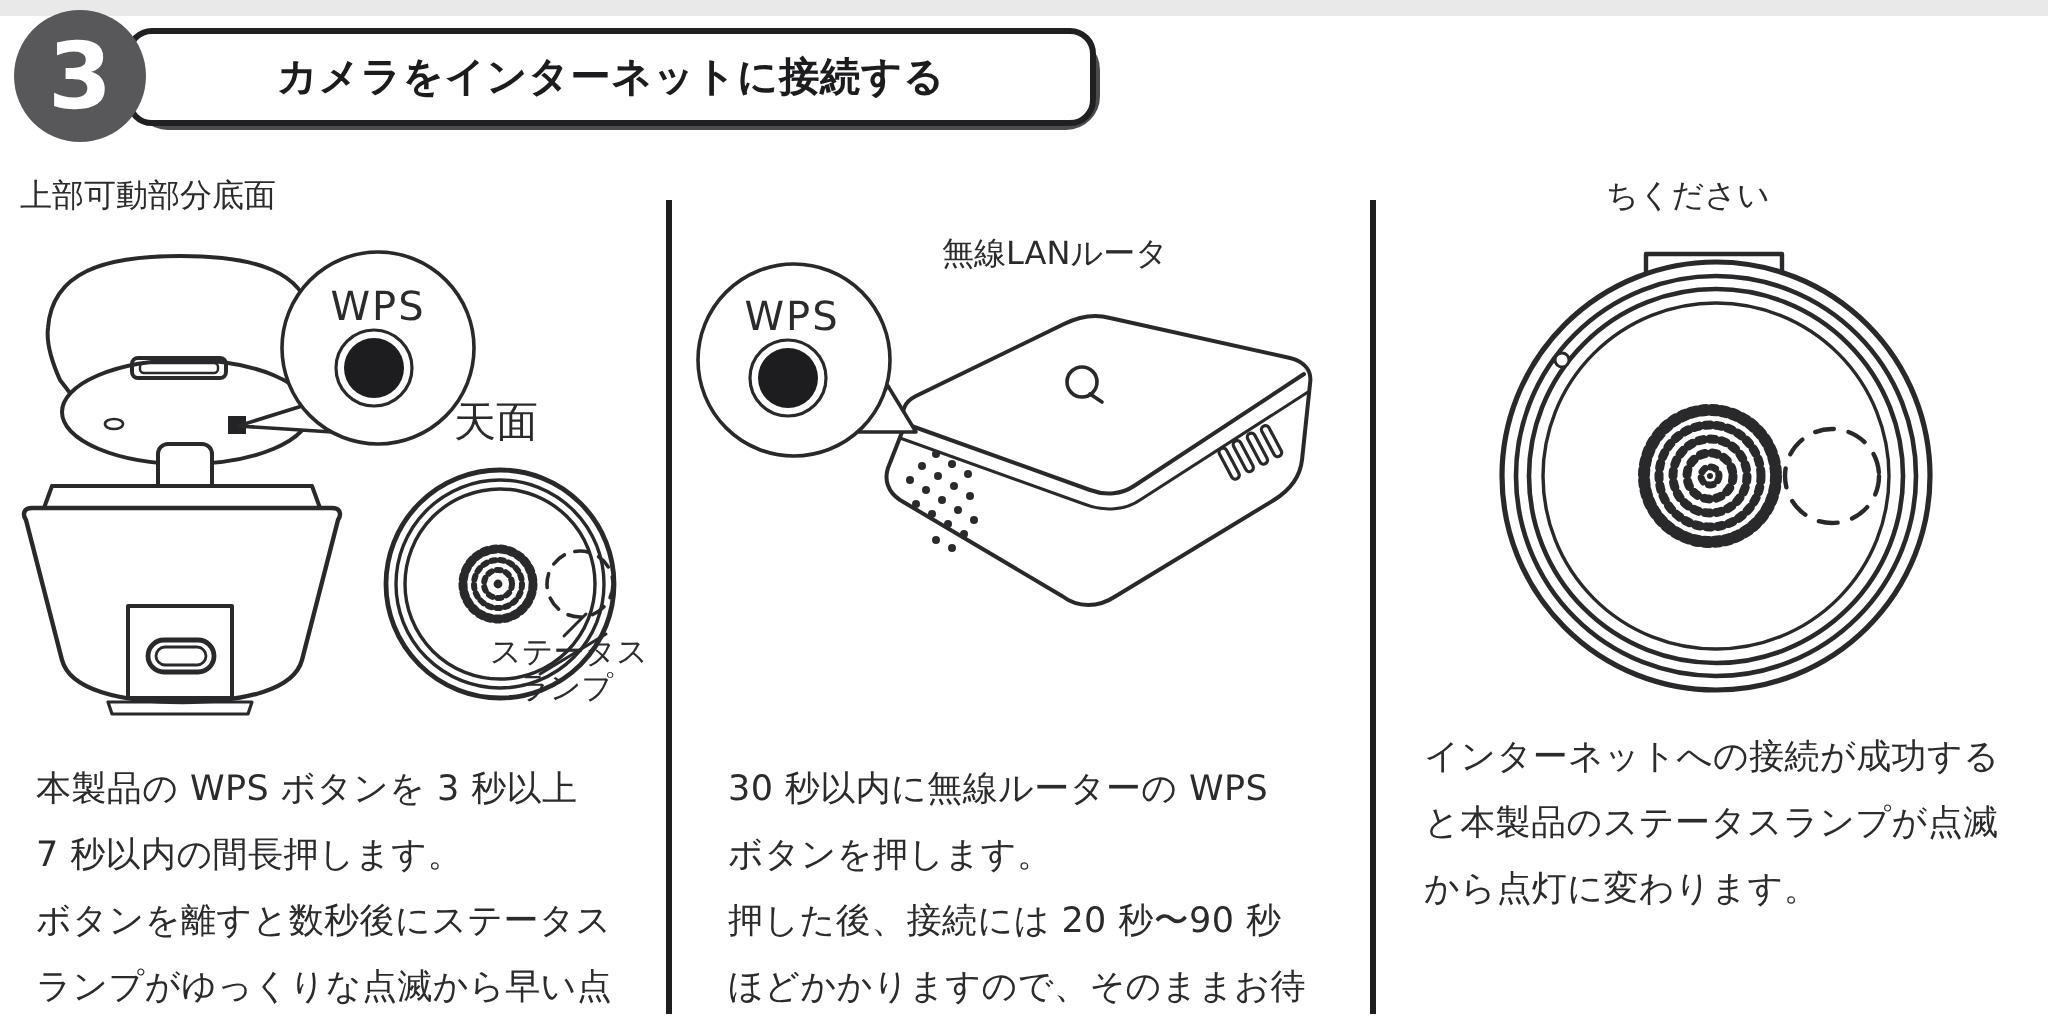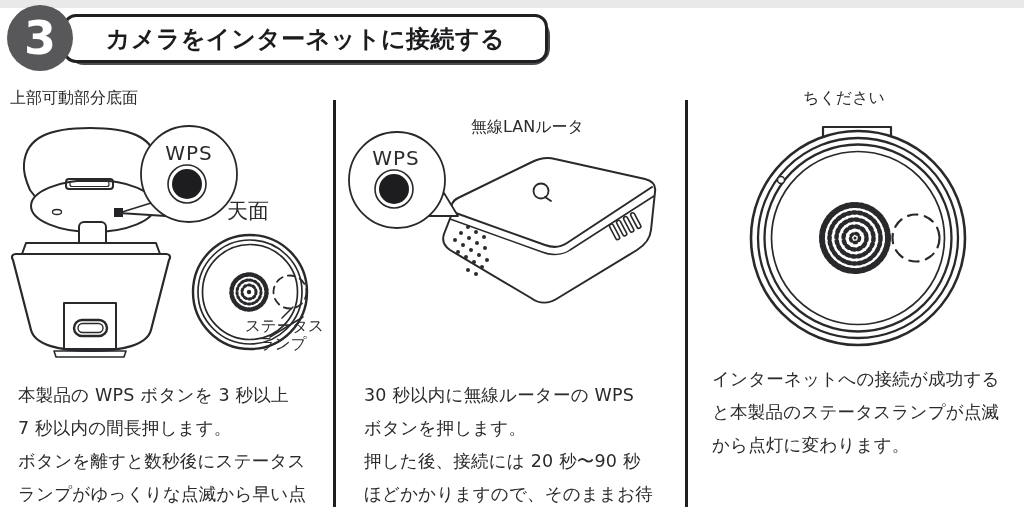--- a/index.html
+++ b/index.html
@@ -17,21 +17,21 @@
   }
   .title-box-outer{
     position:absolute;left:67px;top:18px;width:479px;height:43px;
     border:2.5px solid #4c4c4f;border-radius:17px;z-index:1;
   }
   .title-box-inner{
     position:absolute;left:63px;top:14px;width:479px;height:43px;
     border:3px solid #202023;border-radius:13px;background:#ffffff;z-index:2;
     display:flex;align-items:center;justify-content:center;
   }
-  .title-box-inner .t{font-size:24px;font-weight:bold;letter-spacing:.5px;color:#1c1c1f;white-space:nowrap;}
+  .title-box-inner .t{font-size:20px;font-weight:bold;letter-spacing:.5px;color:#1c1c1f;white-space:nowrap;}
   .divider{position:absolute;top:100px;width:3px;height:407px;background:#1f1f22;}
   .divider.d1{left:333px;} .divider.d2{left:685px;}
   .panel-title{position:absolute;font-size:16px;white-space:nowrap;color:#2b2b2e;}
   .pt-left{left:10px;top:88px;}
   .pt-mid{left:471px;top:117px;text-align:center;}
   .pt-right{left:803px;top:88px;}
   .body-text{
     position:absolute;font-size:17.5px;line-height:33px;white-space:pre-line;
     color:#2b2b2e;letter-spacing:.2px;
   }

